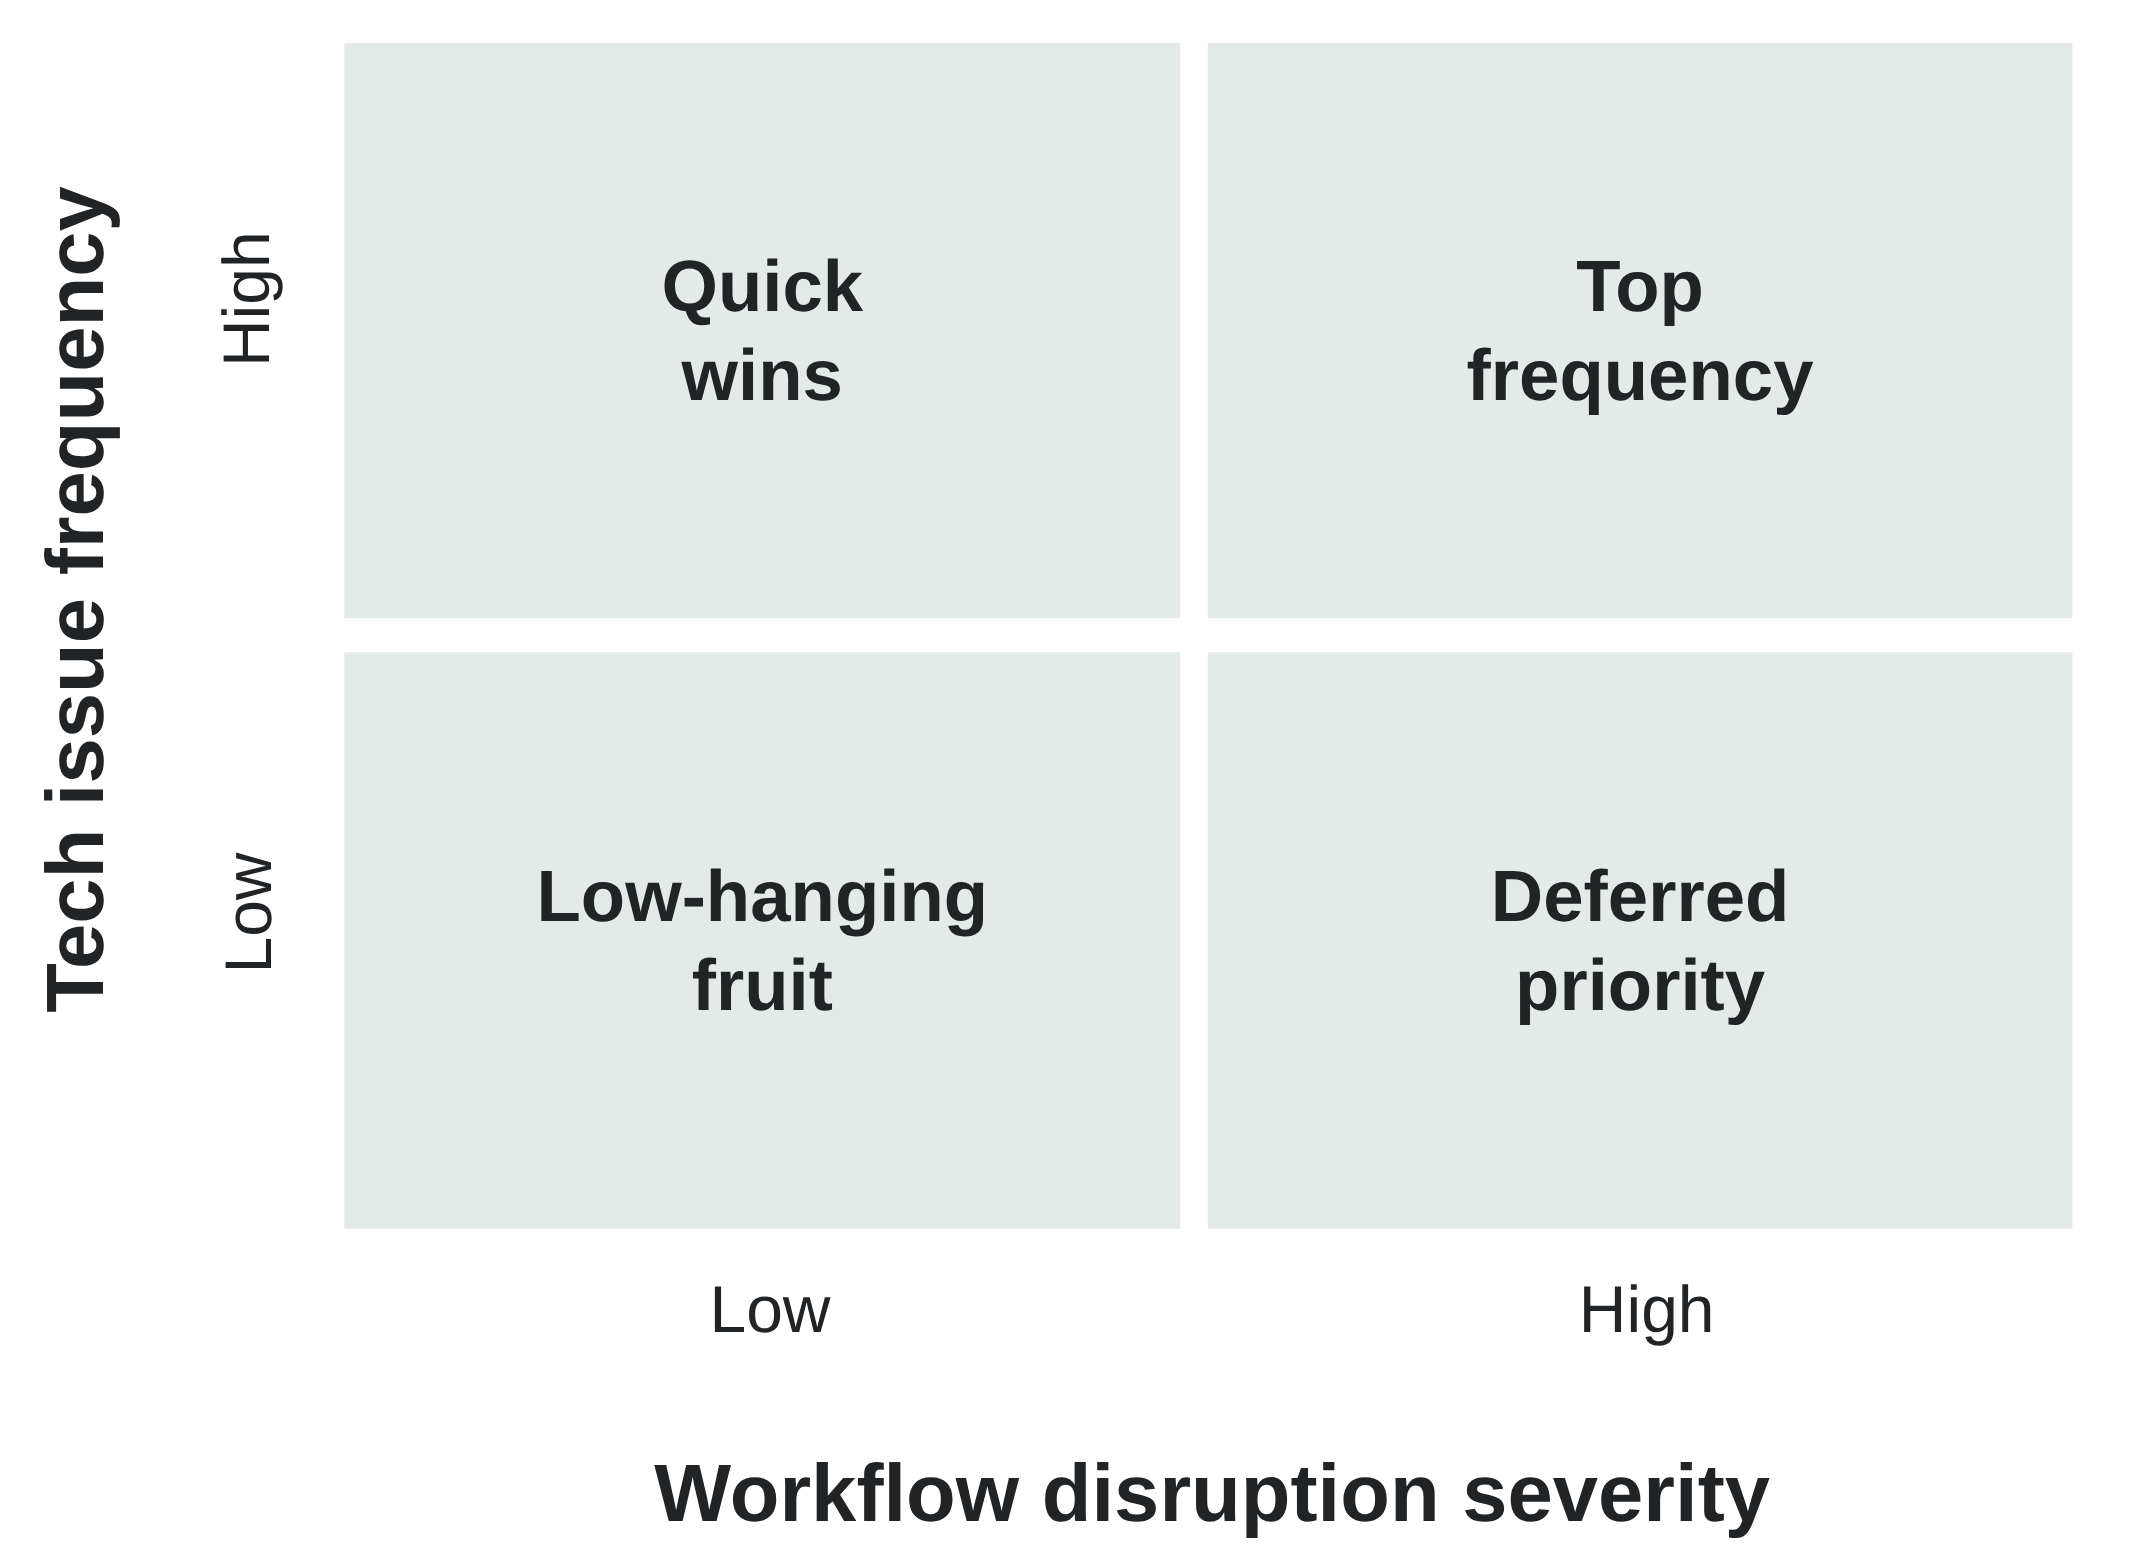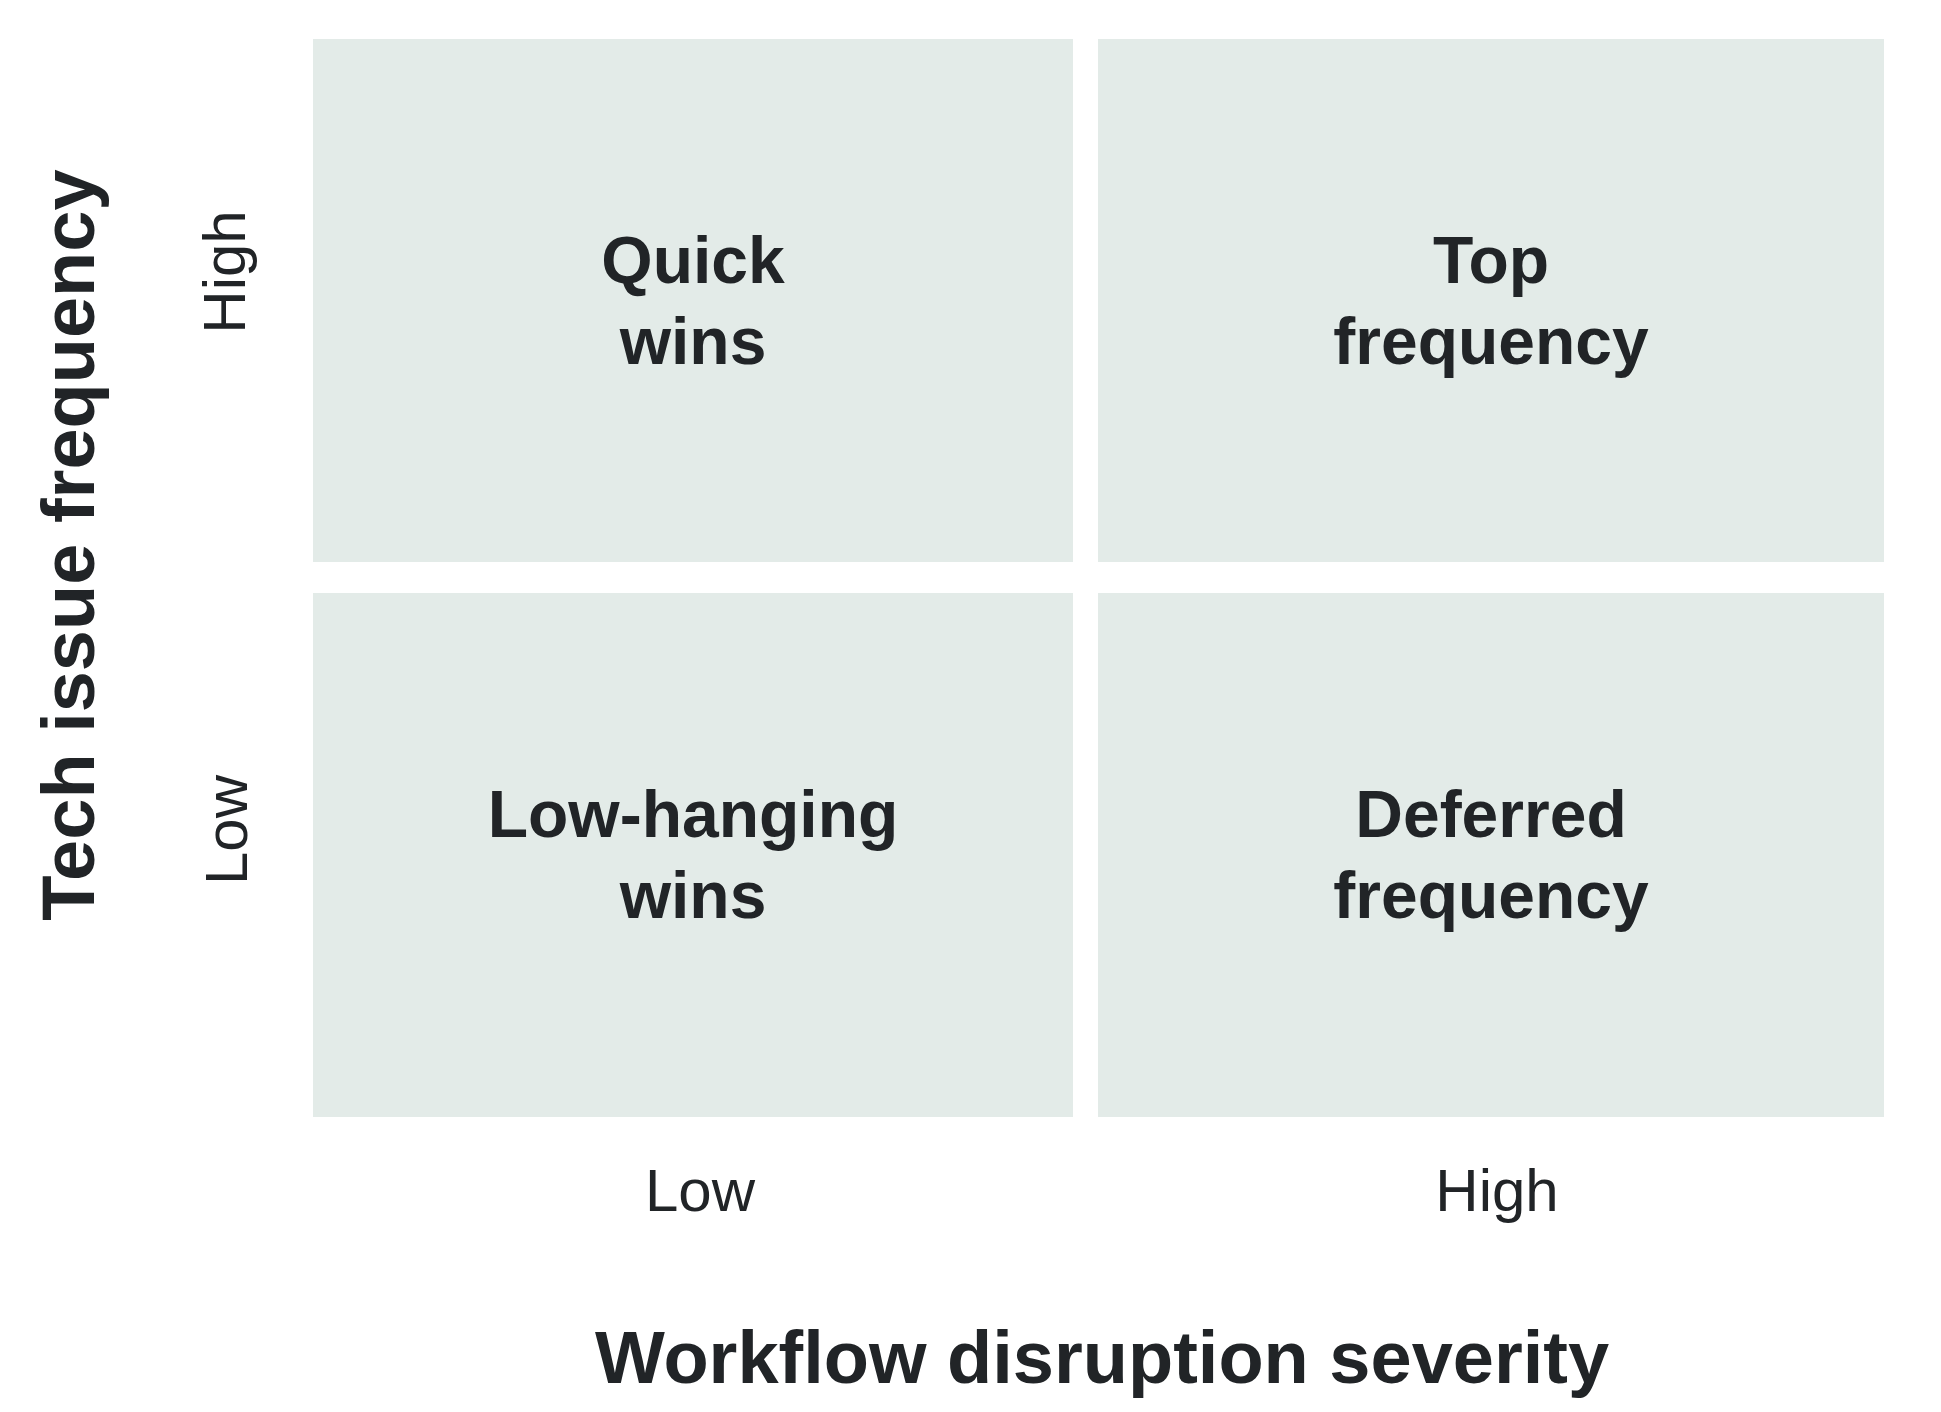--- a/index.html
+++ b/index.html
@@ -109,25 +109,25 @@
     <div class="cell">
       <div class="cell-label">Quick
 wins</div>
     </div>
     <div class="cell">
       <div class="cell-label">Top
 frequency</div>
     </div>
     <div class="cell">
       <div class="cell-label">Low-hanging
-wins</div>
+fruit</div>
     </div>
     <div class="cell">
       <div class="cell-label">Deferred
-frequency</div>
+priority</div>
     </div>
   </div>
 
   <div class="tick x-tick-low">Low</div>
 
   <div class="tick x-tick-high">High</div>
 
   <div class="x-title">Workflow disruption severity</div>
 
 </div>

